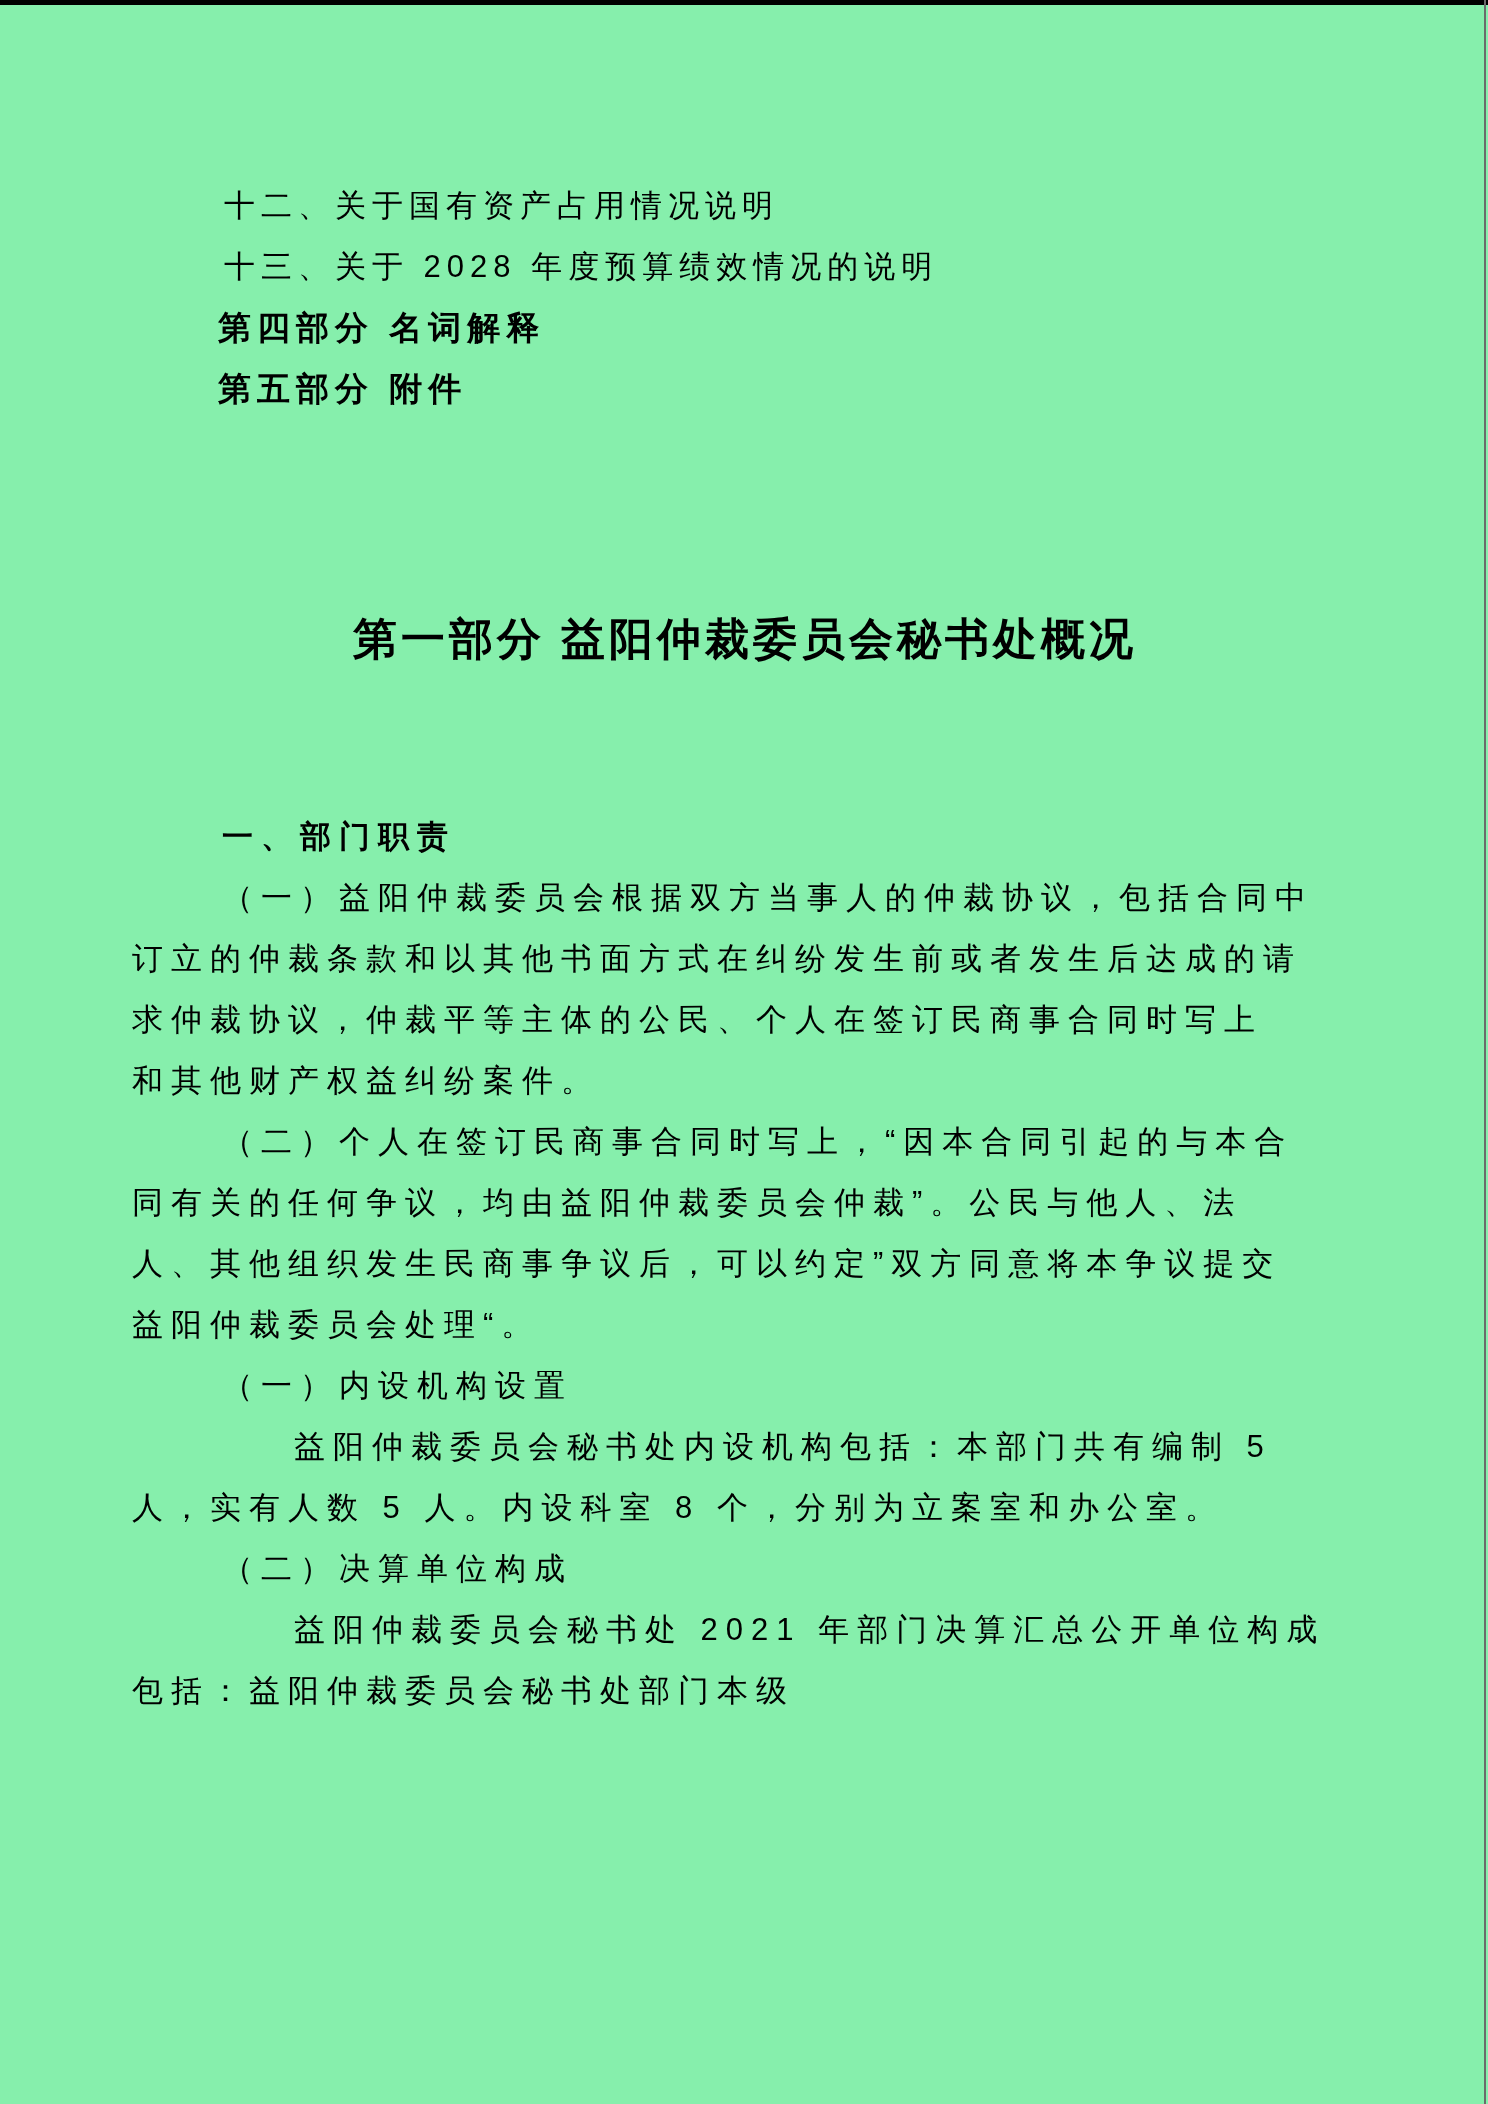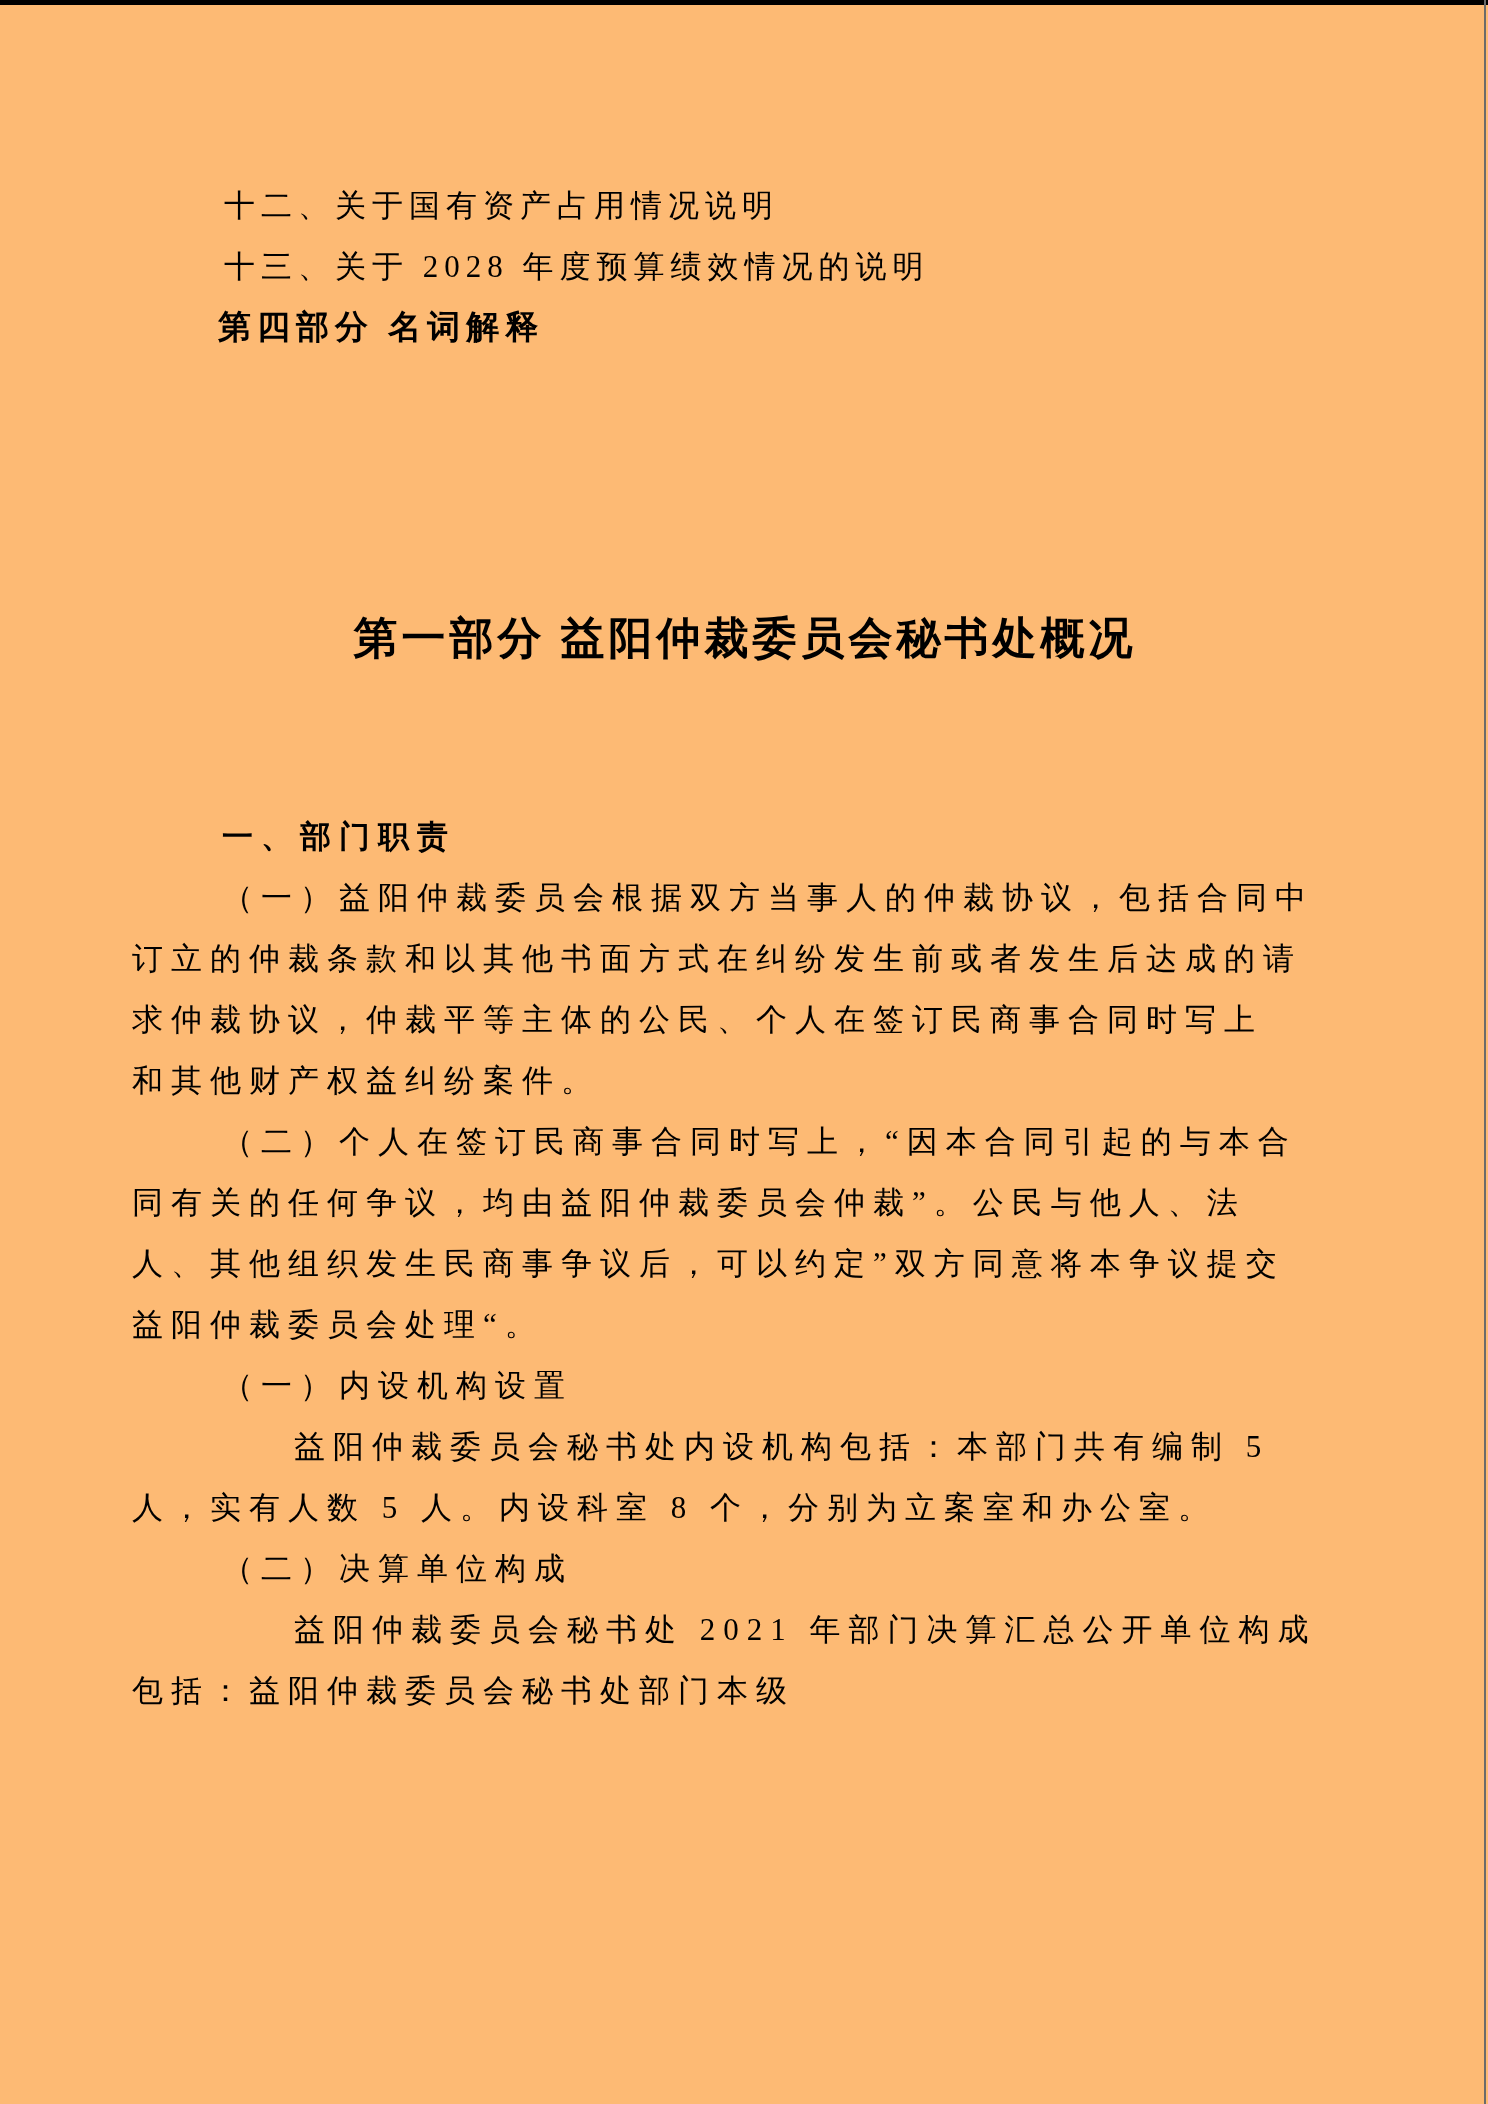--- a/index.html
+++ b/index.html
@@ -4,23 +4,23 @@
 <style>
   html, body {
     margin: 0;
     padding: 0;
     background: #ffffff;
   }
   .page {
     position: relative;
     width: 1488px;
     height: 2104px;
-    background: #fdba74;
+    background: #86efac;
     overflow: hidden;
-    font-family: Liberation Serif, serif;
+    font-family: Liberation Sans, sans-serif;
     color: #000000;
   }
   
   .edge-top {
     position: absolute;
     top: 0; left: 0;
     width: 100%;
     height: 5px;
     background: #000000;
   }
@@ -94,20 +94,21 @@
   <div class="edge-right"></div>
 
   <div class="content toc">
 
       <div class="toc-line toc-regular">十二、关于国有资产占用情况说明</div>
 
       <div class="toc-line toc-regular">十三、关于 2028 年度预算绩效情况的说明</div>
 
       <div class="toc-line toc-bold">第四部分  名词解释</div>
 
+      <div class="toc-line toc-bold">第五部分  附件</div>
     </div>
 
   <div class="content main-title">第一部分  益阳仲裁委员会秘书处概况</div>
 
   <div class="content body-block">
 
       <div class="body-line line-heading">一、部门职责</div>
 
       <div class="body-line line-indent">（一）益阳仲裁委员会根据双方当事人的仲裁协议，包括合同中</div>
 

